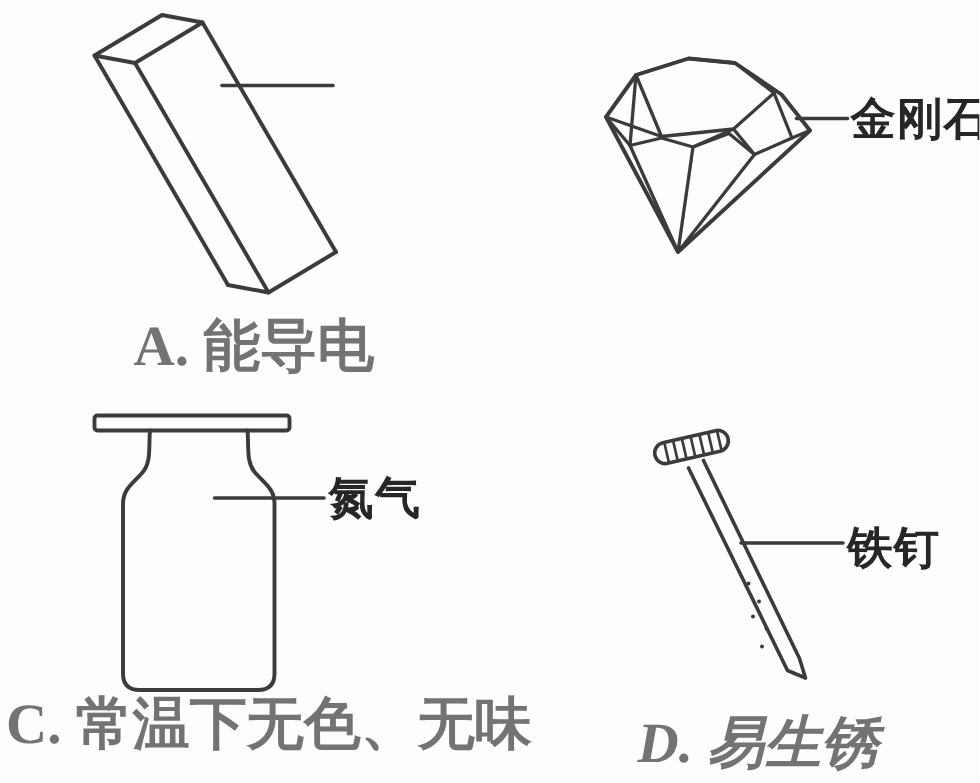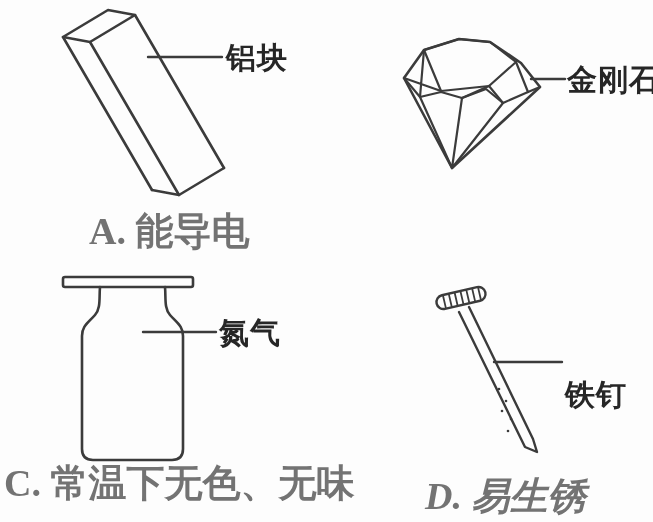--- a/index.html
+++ b/index.html
@@ -35,21 +35,21 @@
     font-family: "Liberation Serif", serif;
     font-weight: 600;
     font-size: 38px;
     line-height: 1;
     color: #737373;
     white-space: nowrap;
   }
   .lbl-aluminum { left: 226px; top: 43px; }
   .lbl-diamond  { left: 567px; top: 65px; }
   .lbl-nitrogen { left: 219px; top: 318px; text-align: center; }
-  .lbl-nail     { left: 565px; top: 351px; margin-top: 29px; }
+  .lbl-nail     { left: 565px; top: 351px; }
   .cap-a { left: 89px;  top: 212px; }
   .cap-b { left: 424px; top: 212px; }
   .cap-c { left: 4px;   top: 464px; }
   .cap-d { left: 425px; top: 477px; font-style: italic; }
 </style>
 </head>
 <body>
 
 <div class="figure-canvas">
 
@@ -92,21 +92,20 @@
         <circle cx="499" cy="389" r="1.3"></circle>
         <circle cx="506" cy="401" r="1.3"></circle>
         <circle cx="502" cy="411" r="1.3"></circle>
         <circle cx="511" cy="419" r="1.3"></circle>
         <circle cx="508" cy="431" r="1.3"></circle>
       </g>
       <path stroke-width="2.4" d="M494,362 L562,362"></path>
     </g>
   </svg>
 
-  <span class="obj-label lbl-aluminum">铝块</span>
   <span class="obj-label lbl-diamond">金刚石</span>
   <span class="obj-label lbl-nitrogen">氮气</span>
   <span class="obj-label lbl-nail">铁钉</span>
 
   <span class="caption cap-a">A. 能导电</span>
   <span class="caption cap-c">C. 常温下无色、无味</span>
   <span class="caption cap-d">D. 易生锈</span>
 
 </div>
 

